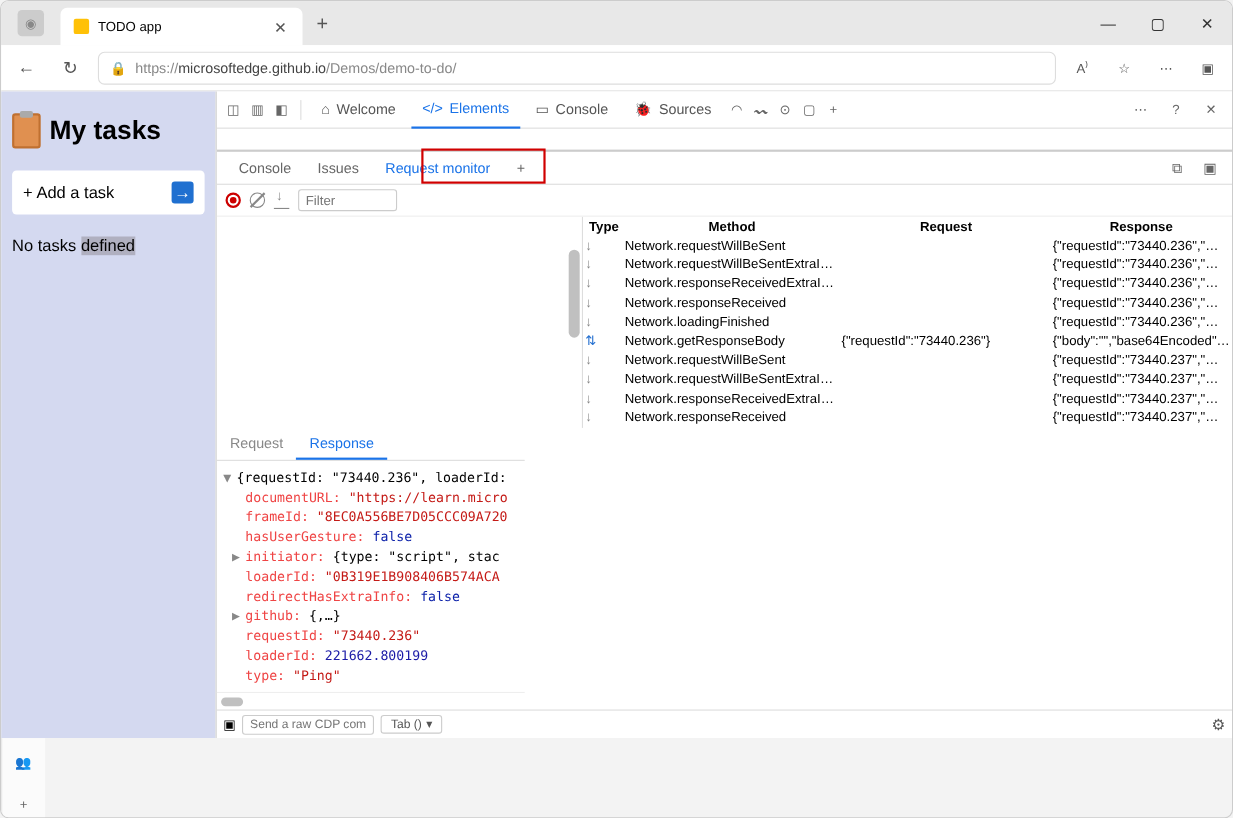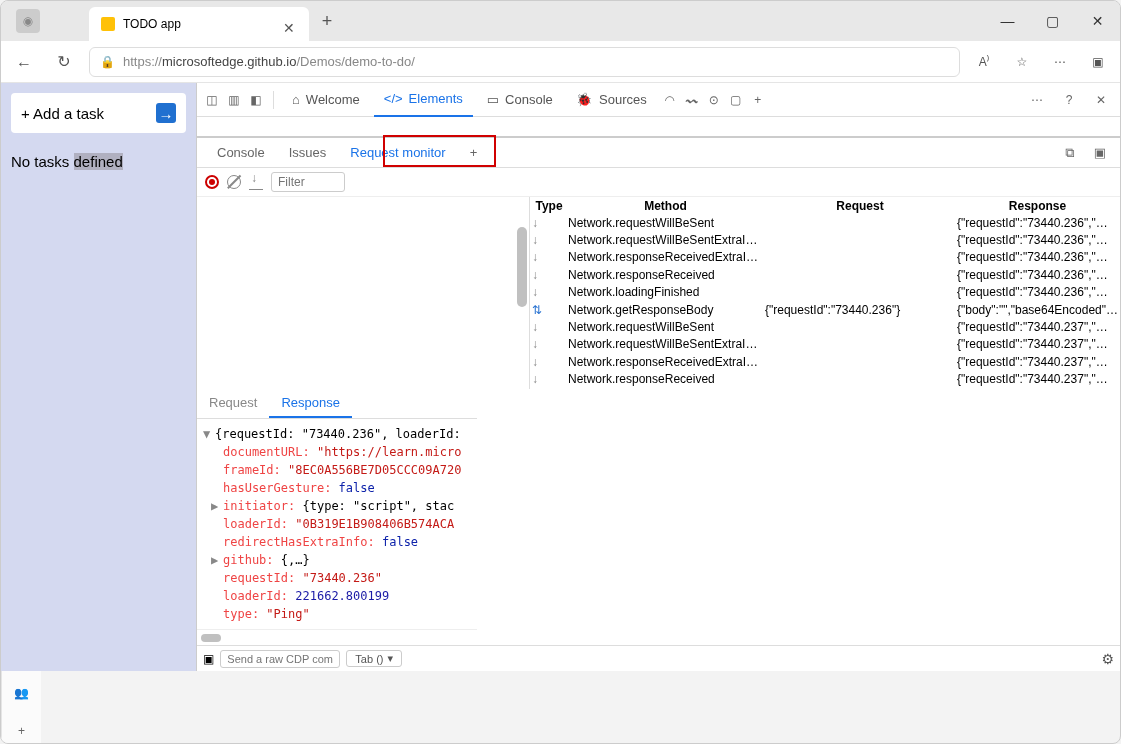--- a/index.html
+++ b/index.html
@@ -1,21 +1,21 @@
 <!DOCTYPE html>
 <html><head>
 <meta charset="utf-8">
 <style>
 * { box-sizing: border-box; margin: 0; padding: 0; }
 html, body { height: 100%; font-family: "Segoe UI", Arial, sans-serif; font-size: 12px; background: #f3f3f3; }
 .browser { width: 1121px; height: 744px; background: #f3f3f3; border: 1px solid #ccc; border-radius: 8px; overflow: hidden; display: flex; flex-direction: column; position: relative; }
 
 .titlebar { display: flex; align-items: center; height: 40px; background: #e8e8e8; }
 .titlebar .avatar { width: 24px; height: 24px; background: #ccc; border-radius: 4px; margin: 0 15px; display:flex; align-items:center; justify-content:center; color:#888;}
-.tab { display: flex; background: #fff; border-radius: 6px 6px 0 0; padding: 13px 12px; height: 34px; margin-top: 6px; min-width: 220px; justify-content: space-between; margin-left: 34px;}
+.tab { display: flex; align-items: center; background: #fff; border-radius: 6px 6px 0 0; padding: 13px 12px; height: 34px; margin-top: 6px; min-width: 220px; justify-content: space-between;}
 .tab .favicon { width: 14px; height: 14px; background: #ffc107; margin-right: 8px; border-radius:2px;}
 .tab .title { flex: 1; font-size: 12px; }
 .tab .close { width: 14px; height: 14px; color:#555; font-size: 14px; }
 .newtab { width: 28px; height: 28px; display:flex; align-items:center; justify-content:center; color:#555; margin-left:4px; font-size: 18px;}
 .winctrl { margin-left: auto; display: flex; }
 .winctrl span { width: 45px; height: 40px; display:flex; align-items:center; justify-content:center; color:#333; font-size: 14px;}
 
 .addrbar { display: flex; align-items: center; height: 42px; background: #fff; border-bottom: 1px solid #e5e5e5; padding: 0 8px; gap: 10px; }
 .addrbar .navbtn { width: 30px; height: 30px; display:flex; align-items:center; justify-content:center; color:#555; font-size: 16px;}
 .addrbar .omnibox { flex: 1; display:flex; align-items:center; border: 1px solid #ddd; border-radius: 6px; height: 30px; padding: 0 10px; gap:8px; color:#555;}
@@ -60,21 +60,21 @@
 .drawer-tabs .dright span { width:22px; height:22px; display:flex; align-items:center; justify-content:center; color:#666;}
 .highlight-box { position:absolute; border:2px solid #d00000; pointer-events:none;}
 
 .pm-toolbar { display:flex; align-items:center; padding:4px 8px; gap:8px; border-bottom:1px solid #eee;}
 .pm-toolbar .rec { width:14px; height:14px; border:2px solid #c00; border-radius:50%; display:flex; align-items:center; justify-content:center;}
 .pm-toolbar .rec::after{content:''; width:6px; height:6px; background:#c00; border-radius:50%;}
 .pm-toolbar .clear { width:14px; height:14px; border:1.5px solid #888; border-radius:50%; position:relative;}
 .pm-toolbar .clear::after{ content:''; position:absolute; width:18px; height:1.5px; background:#888; transform:rotate(-45deg); top:5px; left:-3px;}
 .pm-toolbar .save { width:14px; height:16px; border-bottom:1.5px solid #888; position:relative;}
 .pm-toolbar .save::before { content:'↓'; position:absolute; top:-3px; left:2px; color:#888;}
-.pm-toolbar input { border:1px solid #ccc; border-radius:3px; padding:2px 6px; width:74px; font-size:12px;}
+.pm-toolbar input { border:1px solid #ccc; border-radius:3px; padding:2px 6px; width:90px; font-size:12px;}
 
 .pm-body { flex:1; display:flex; overflow:hidden;}
 .pm-table { flex:1; overflow:auto; position:relative; border-right:1px solid #ddd;}
 .arr-down { color:#888;} .arr-ud { color:#2570d0;}
 .pm-table .scroll-thumb { position:absolute; right:2px; top:20px; width:10px; height:80px; background:#c0c0c0; border-radius:5px;}
 
 .pm-detail { width:280px; display:flex; flex-direction:column;}
 .pm-detail .dtabs { display:flex; border-bottom:1px solid #ddd;}
 .pm-detail .dtabs span { padding:6px 12px; color:#888; font-size:13px;}
 .pm-detail .dtabs span.active { color:#1a73e8; border-bottom:2px solid #1a73e8;}
@@ -124,20 +124,24 @@
       <span>A⁾</span>
       <span>☆</span>
       <span>⋯</span>
       <span>▣</span>
     </div>
   </div>
 
   <div class="outer-row">
     <div class="content-row">
       <div class="page">
+        <h1>
+            <span class="cbicon"></span>
+            <span>My tasks</span>
+          </h1>
         <div class="addtask">
           <span>+ Add a task</span>
           <span class="go">→</span>
         </div>
         <div class="notasks"><span>No tasks </span><span class="hl">defined</span></div>
       </div>
 
       <div class="devtools-col">
         <div class="dt-tabs">
           <div class="grp">

